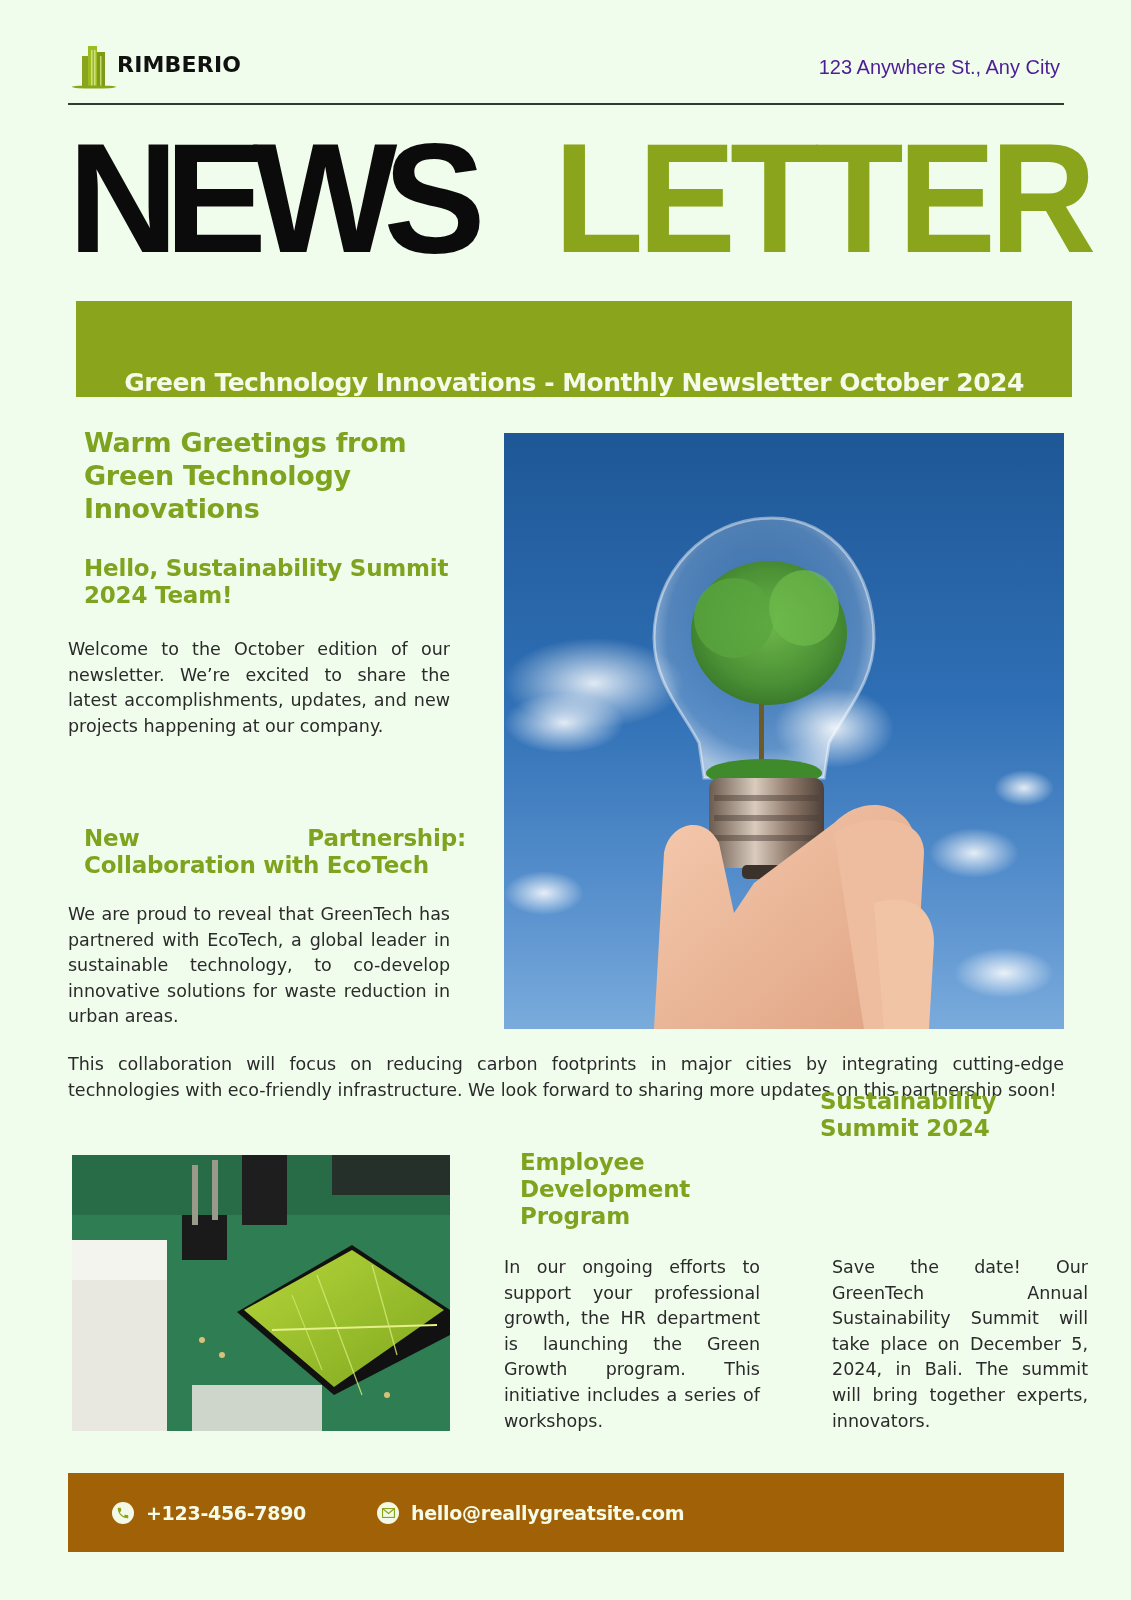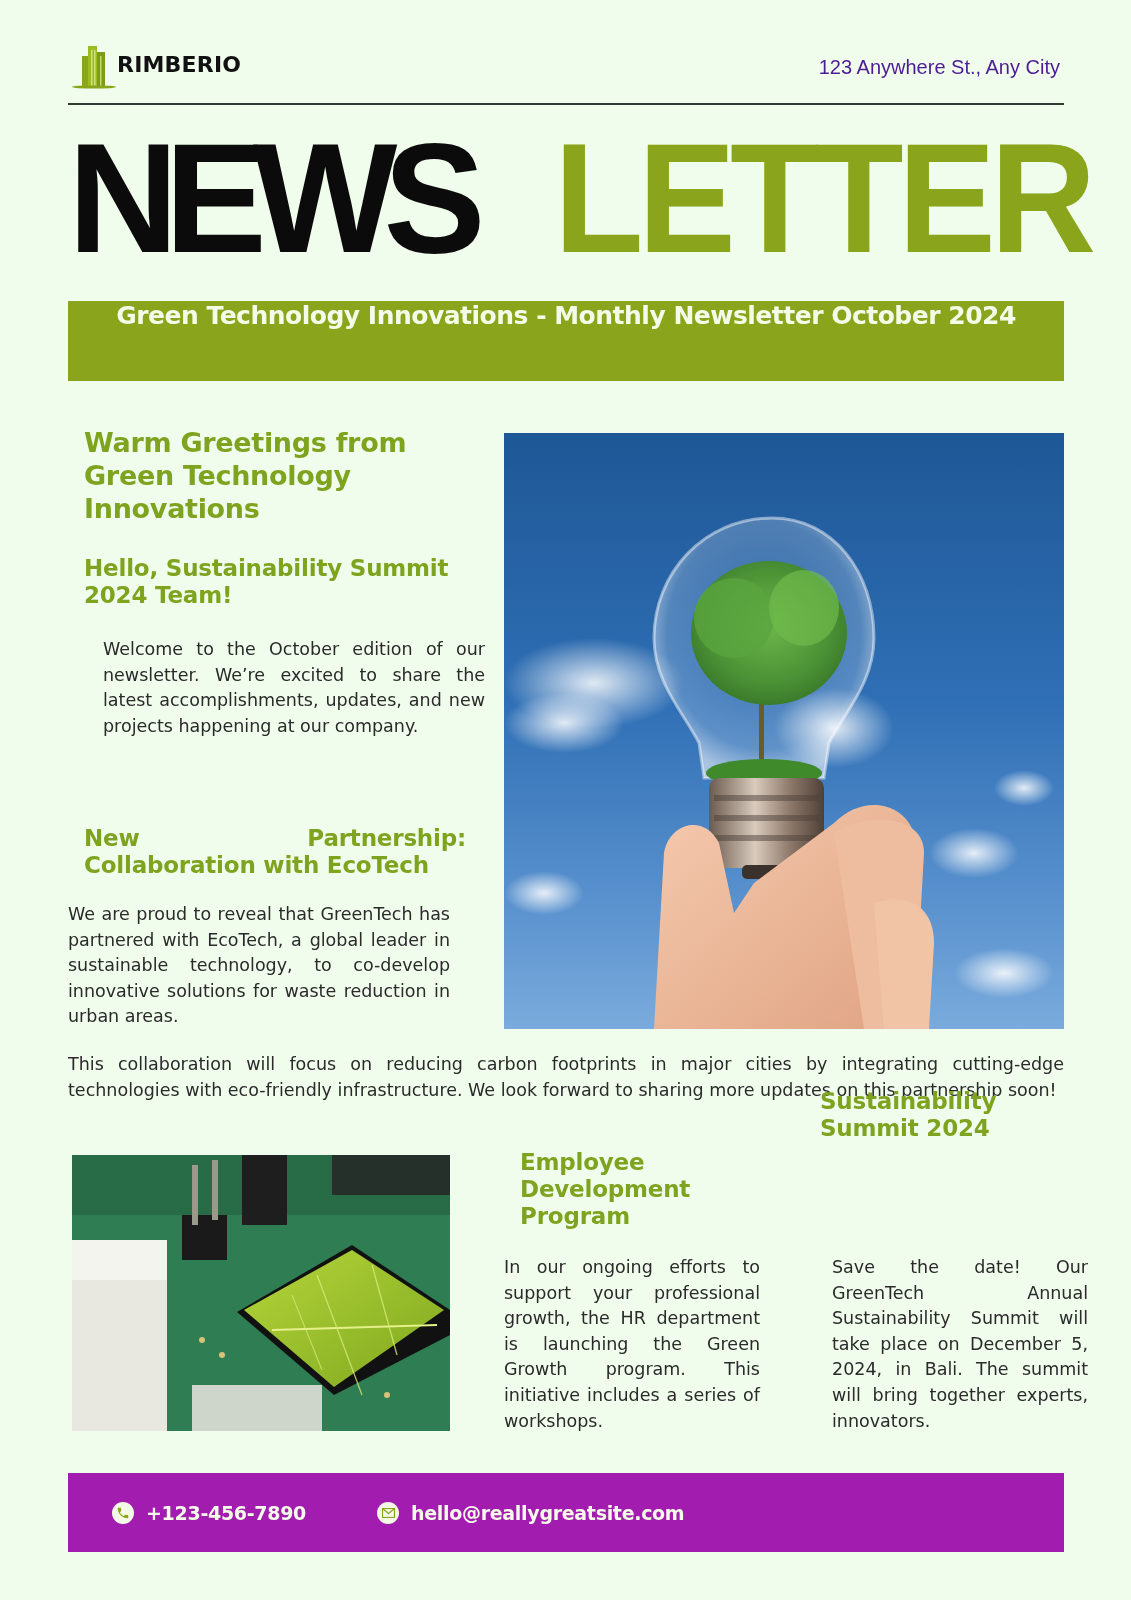--- a/index.html
+++ b/index.html
@@ -39,42 +39,42 @@
   .mast-letter {
     position: absolute; left: 486px; top: 0;
     font-family: "Liberation Sans", sans-serif;
     font-weight: bold; font-size: 156px; line-height: 140px;
     color: #8aa51b; letter-spacing: -6px;
     transform: scaleX(0.94); transform-origin: left top;
   }
 
   
   .banner {
-    left: 68px; top: 301px; width: 996px; height: 80px;
+    left: 76px; top: 301px; width: 996px; height: 96px;
     background: #8aa51b;
-    display: flex; align-items: flex-start; justify-content: center;
+    display: flex; align-items: flex-end; justify-content: center;
   }
   .banner-text {
     color: #f5fbe9; font-weight: bold; font-size: 25px;
     font-family: "DejaVu Sans", sans-serif; letter-spacing: -0.5px;
   }
 
   
   .h-green { color: #7ea31f; font-weight: bold; font-family: "DejaVu Sans", sans-serif; margin-left: 16px; }
   .h1 { font-size: 27px; line-height: 33px; letter-spacing: -0.3px; }
   .h2 { font-size: 23px; line-height: 27px; letter-spacing: -0.2px; }
   .body-text {
     font-family: "DejaVu Sans", sans-serif;
     font-size: 17.5px; line-height: 25.6px; color: #2a2a2a;
     text-align: justify; font-weight: normal;
   }
 
   .greet-title { left: 68px; top: 426px; width: 400px; }
   .hello-title { left: 68px; top: 555px; width: 380px; }
-  .welcome-text { left: 68px; top: 637px; width: 382px; margin-left: 35px; }
+  .welcome-text { left: 68px; top: 637px; width: 382px; }
   .partner-title { left: 68px; top: 825px; width: 382px; text-align: justify; text-align-last: left; }
   .partner-text { left: 68px; top: 902px; width: 382px; }
   .collab-text { left: 68px; top: 1052px; width: 996px; }
 
   
   .photo-bulb {
     left: 504px; top: 433px; width: 560px; height: 596px; overflow: hidden;
     background: linear-gradient(180deg, #1e5796 0%, #2f6fb5 45%, #5b93cf 80%, #7aabdc 100%);
   }
   
@@ -84,21 +84,21 @@
   }
 
   .emp-title { left: 504px; top: 1149px; width: 260px; }
   .emp-text { left: 504px; top: 1255px; width: 256px; }
   .sum-title { left: 804px; top: 1088px; width: 260px; }
   .sum-text { left: 808px; top: 1255px; width: 256px; margin-left: 24px; }
 
   
   .footer {
     left: 68px; top: 1473px; width: 996px; height: 79px;
-    background: #a21caf;
+    background: #a16207;
   }
   .contact {
     position: absolute; top: 0; height: 79px;
     display: flex; align-items: center; gap: 12px;
     color: #f5fbe9; font-weight: bold; font-size: 19px;
     font-family: "DejaVu Sans", sans-serif; letter-spacing: -0.3px;
   }
   .contact .ic {
     width: 22px; height: 22px; border-radius: 50%; background: #f3f9e6;
     display: inline-flex; align-items: center; justify-content: center;

